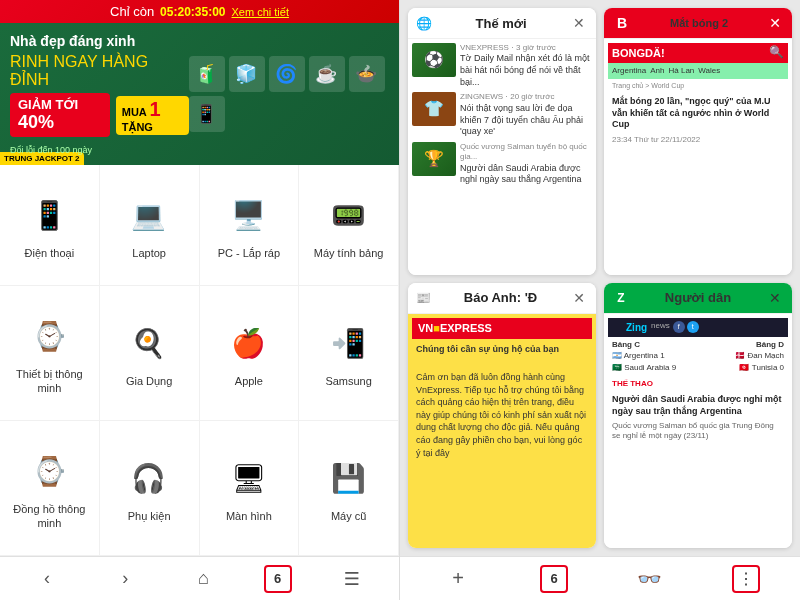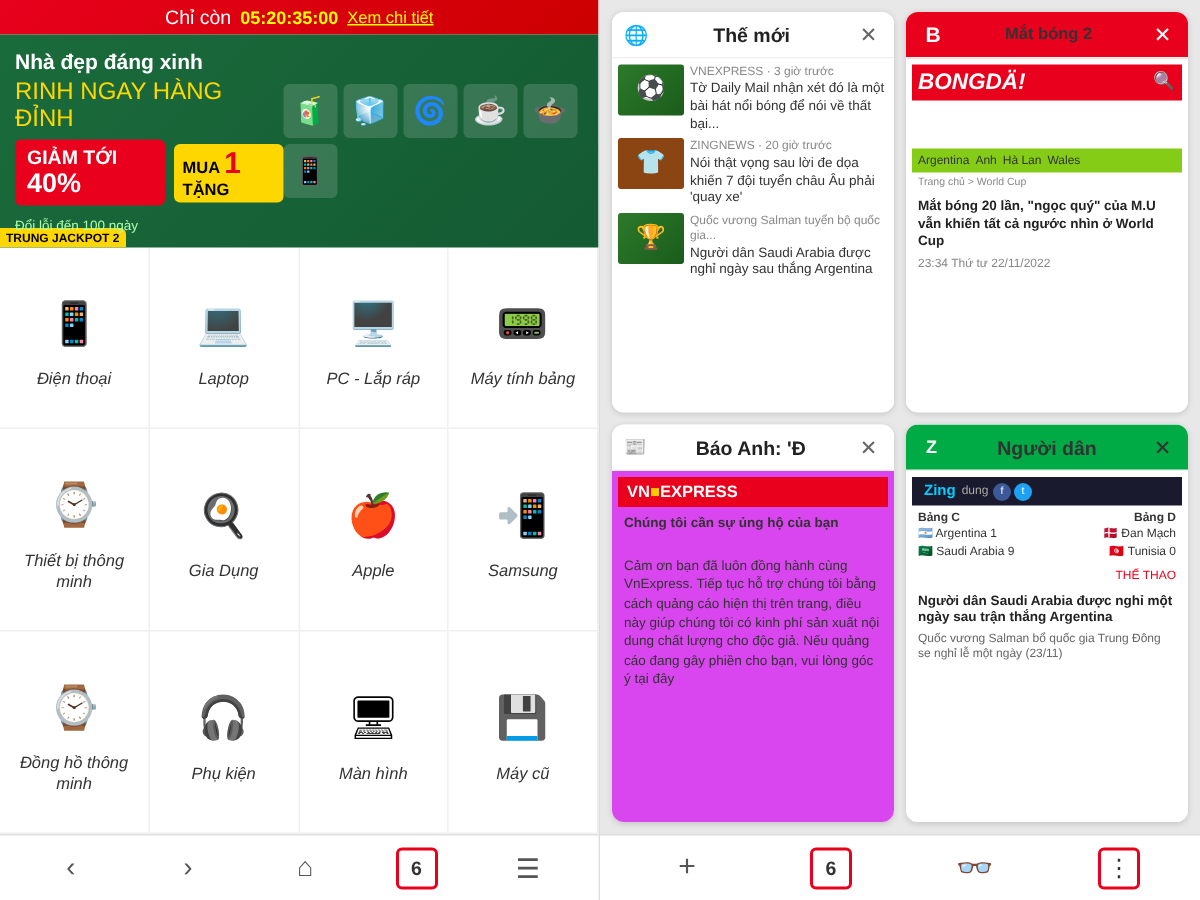--- a/index.html
+++ b/index.html
@@ -137,21 +137,20 @@
       display: flex;
       align-items: center;
       justify-content: center;
       font-size: 28px;
     }
     .cat-label {
       font-size: 11px;
       color: #333;
       text-align: center;
       line-height: 1.3;
-      font-style: italic;
     }
 
     .bottom-nav {
       height: 44px;
       background: #fff;
       border-top: 1px solid #e0e0e0;
       display: flex;
       align-items: center;
       justify-content: space-around;
       padding: 0 8px;
@@ -261,37 +260,37 @@
     }
     .news-img-soccer { background: linear-gradient(135deg, #2c7a2c, #1a5c1a); display:flex;align-items:center;justify-content:center;color:#fff;font-size:16px; }
     .news-text { font-size: 9px; color: #333; line-height: 1.3; }
     .news-source { font-size: 8px; color: #888; }
 
     
     .tab2 .tab-card-header { background: #e8001c; }
     .tab2 .tab-card-title { color: #fff; font-size: 11px; }
     .tab2 .tab-close { color: #fff; }
     .bongda-content { background: #fff; }
-    .bongda-nav { display:flex; gap:4px; padding:3px 4px; background:#84cc16; font-size:8px; color:#333; overflow:hidden;margin-top:32px; }
+    .bongda-nav { display:flex; gap:4px; padding:3px 4px; background:#86efac; font-size:8px; color:#333; overflow:hidden; }
     .bongda-nav span { cursor:pointer; }
     .bongda-article { padding:4px; font-size:9px; color:#222; line-height:1.3; font-weight:bold; }
     .bongda-footer { font-size:8px; color:#888; padding:0 4px 4px; }
 
     
-    .tab3-content { background: #d946ef; }
+    .tab3-content { background: #fde047; }
     .vnexpress-header { background: #e8001c; padding:3px 6px; }
     .vnexpress-logo { color:#fff; font-weight:bold; font-size:11px; }
     .vnexpress-body { padding:4px; font-size:9px; color:#333; line-height:1.4; }
 
     
     .tab4 .tab-card-header { background: #00aa44; }
     .tab4 .tab-card-title { color: #fff; }
     .tab4 .tab-close { color: #fff; }
     .zing-content { background: #fff; }
-    .zing-header { background: #1a1a2e; padding:3px 8px; display:flex;align-items:center;gap:3px; }
+    .zing-header { background: #1a1a2e; padding:3px 18px; display:flex;gap:3px; }
     .zing-logo { color:#00cfff; font-weight:bold; font-size:10px; }
     .zing-social { display:flex;gap:2px; }
     .social-dot { width:12px;height:12px;border-radius:50%;font-size:7px;display:flex;align-items:center;justify-content:center;color:#fff; }
     .zing-table { padding:3px 4px;font-size:8px; }
     .zing-table-row { display:flex;justify-content:space-between;margin-bottom:1px;color:#333; }
     .zing-article { padding:3px 4px; font-size:9px; font-weight:bold; color:#222; line-height:1.3; }
     .zing-sub { font-size:8px;color:#666;padding:0 4px; }
 
     .right-bottom-nav {
       height: 44px;
@@ -474,21 +473,21 @@
     </div>
 
     <div class="tab-card tab2">
       <div class="tab-card-header">
         <span style="background:#e8001c;color:#fff;font-weight:bold;font-size:14px;padding:1px 5px;border-radius:3px;">B</span>
         <span class="tab-card-title" style="color:#333;">Mắt bóng 2</span>
         <span class="tab-close">✕</span>
       </div>
       <div class="tab-card-content bongda-content">
         <div style="background:#e8001c;padding:2px 4px;display:flex;align-items:center;justify-content:space-between;">
-          <span style="color:#fff;font-weight:bold;font-size:15px;font-style:italic;">BONGDÄ!</span>
+          <span style="color:#fff;font-weight:bold;font-size:11px;">BONGDÄ!</span>
           <span style="color:#fff;font-size:12px;">🔍</span>
         </div>
         <div class="bongda-nav">
           <span>Argentina</span>
           <span>Anh</span>
           <span>Hà Lan</span>
           <span>Wales</span>
         </div>
         <div style="font-size:7px;color:#888;padding:2px 4px;">Trang chủ &gt; World Cup</div>
         <div class="bongda-article">Mắt bóng 20 lần, "ngọc quý" của M.U vẫn khiến tất cả ngước nhìn ở World Cup</div>
@@ -519,41 +518,41 @@
 
     <div class="tab-card tab4">
       <div class="tab-card-header">
         <span style="background:#00aa44;color:#fff;font-weight:bold;font-size:12px;padding:1px 4px;border-radius:50%;width:18px;height:18px;display:flex;align-items:center;justify-content:center;">Z</span>
         <span class="tab-card-title" style="color:#333;">Người dân</span>
         <span class="tab-close" style="color:#333;">✕</span>
       </div>
       <div class="tab-card-content zing-content">
         <div class="zing-header">
           <span class="zing-logo">Zing</span>
-          <span style="color:#aaa;font-size:8px;margin-left:1px;">dung</span>
+          <span style="color:#aaa;font-size:8px;margin-left:1px;">news</span>
           <div class="zing-social">
             <div class="social-dot" style="background:#3b5998;">f</div>
             <div class="social-dot" style="background:#1da1f2;">t</div>
           </div>
         </div>
         <div class="zing-table">
           <div class="zing-table-row">
             <span style="font-weight:bold;">Bảng C</span>
             <span style="font-weight:bold;">Bảng D</span>
           </div>
           <div class="zing-table-row">
             <span>🇦🇷 Argentina 1</span>
             <span>🇩🇰 Đan Mạch</span>
           </div>
           <div class="zing-table-row">
             <span>🇸🇦 Saudi Arabia 9</span>
             <span>🇹🇳 Tunisia 0</span>
           </div>
         </div>
-        <div style="font-size:8px;color:#e8001c;font-weight:normal;padding:2px 4px;text-align:right;">THẾ THAO</div>
+        <div style="font-size:8px;color:#e8001c;font-weight:bold;padding:2px 4px;">THẾ THAO</div>
         <div class="zing-article">Người dân Saudi Arabia được nghỉ một ngày sau trận thắng Argentina</div>
         <div class="zing-sub">Quốc vương Salman bổ quốc gia Trung Đông se nghỉ lễ một ngày (23/11)</div>
       </div>
     </div>
 
   </div>
 
   <div class="right-bottom-nav">
     <div class="r-nav-btn">+</div>
     <div class="r-tab-count">6</div>

